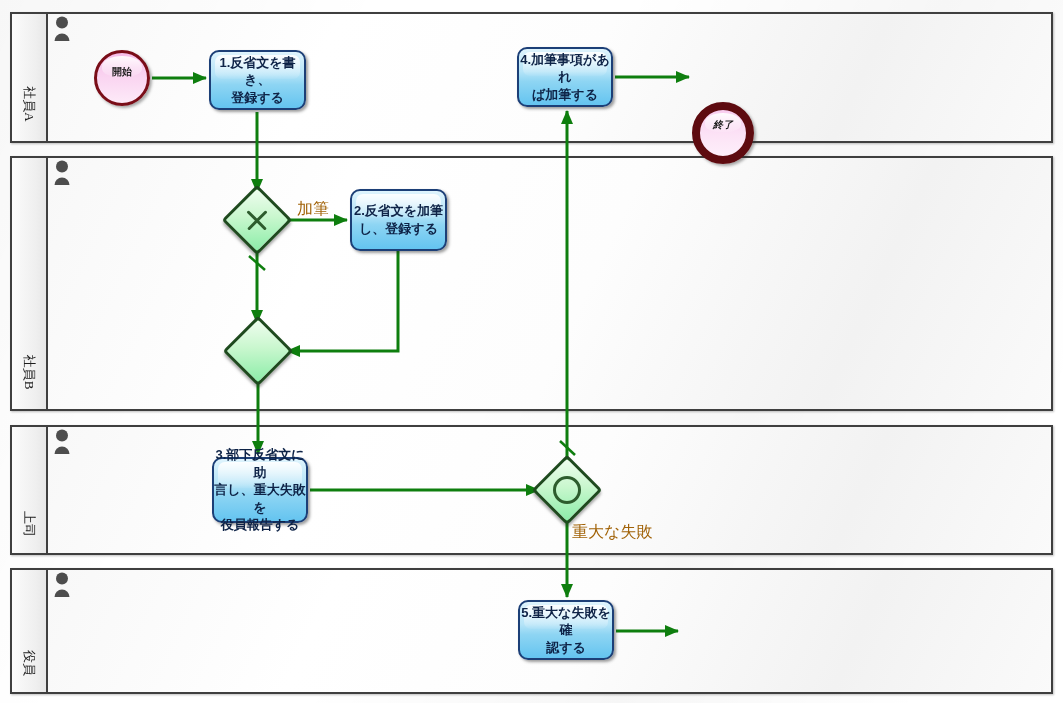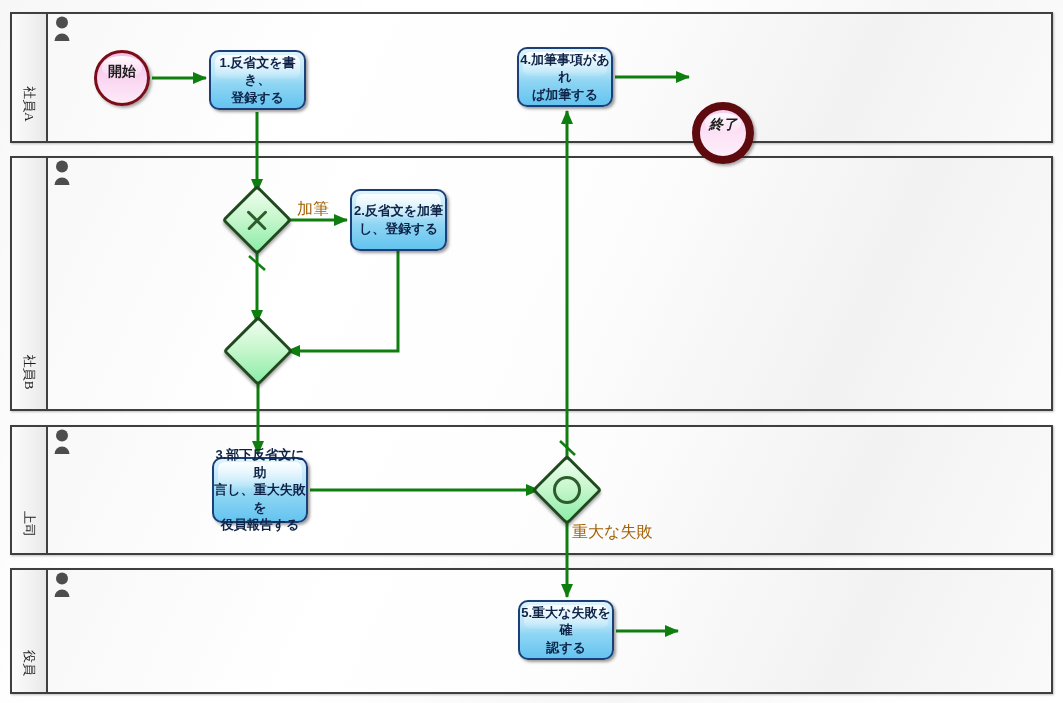--- a/index.html
+++ b/index.html
@@ -61,21 +61,21 @@
   }
   .event-start {
     width:50px; height:50px; border:3px solid #7a0d18;
     background:linear-gradient(180deg,#f6bee9 0%,#fad5f1 50%,#fdeaf8 100%);
   }
   .event-end {
     width:46px; height:46px; border:8px solid #5e0b10;
     background:linear-gradient(180deg,#f9cdf0 0%,#fce3f6 55%,#fdeffa 100%);
   }
   .event-label {
-    position:relative; z-index:1; font-weight:bold; font-size:14px; color:#1c1c1c;
+    position:relative; z-index:1; font-weight:bold; font-size:10px; color:#1c1c1c;
   }
   .event-start .event-label { margin-top:-12px; }
   .event-end .event-label { margin-top:-16px;font-style:italic; }
   .gateway {
     width:44px; height:44px; transform:rotate(45deg);
     border:3px solid #1e4a1e; border-radius:4px;
     background:linear-gradient(135deg,#effdef 0%,#c9f7ce 45%,#8beda8 100%);
     box-shadow:2px 2px 3px rgba(40,40,40,0.4);
     display:flex; align-items:center; justify-content:center;
   }

